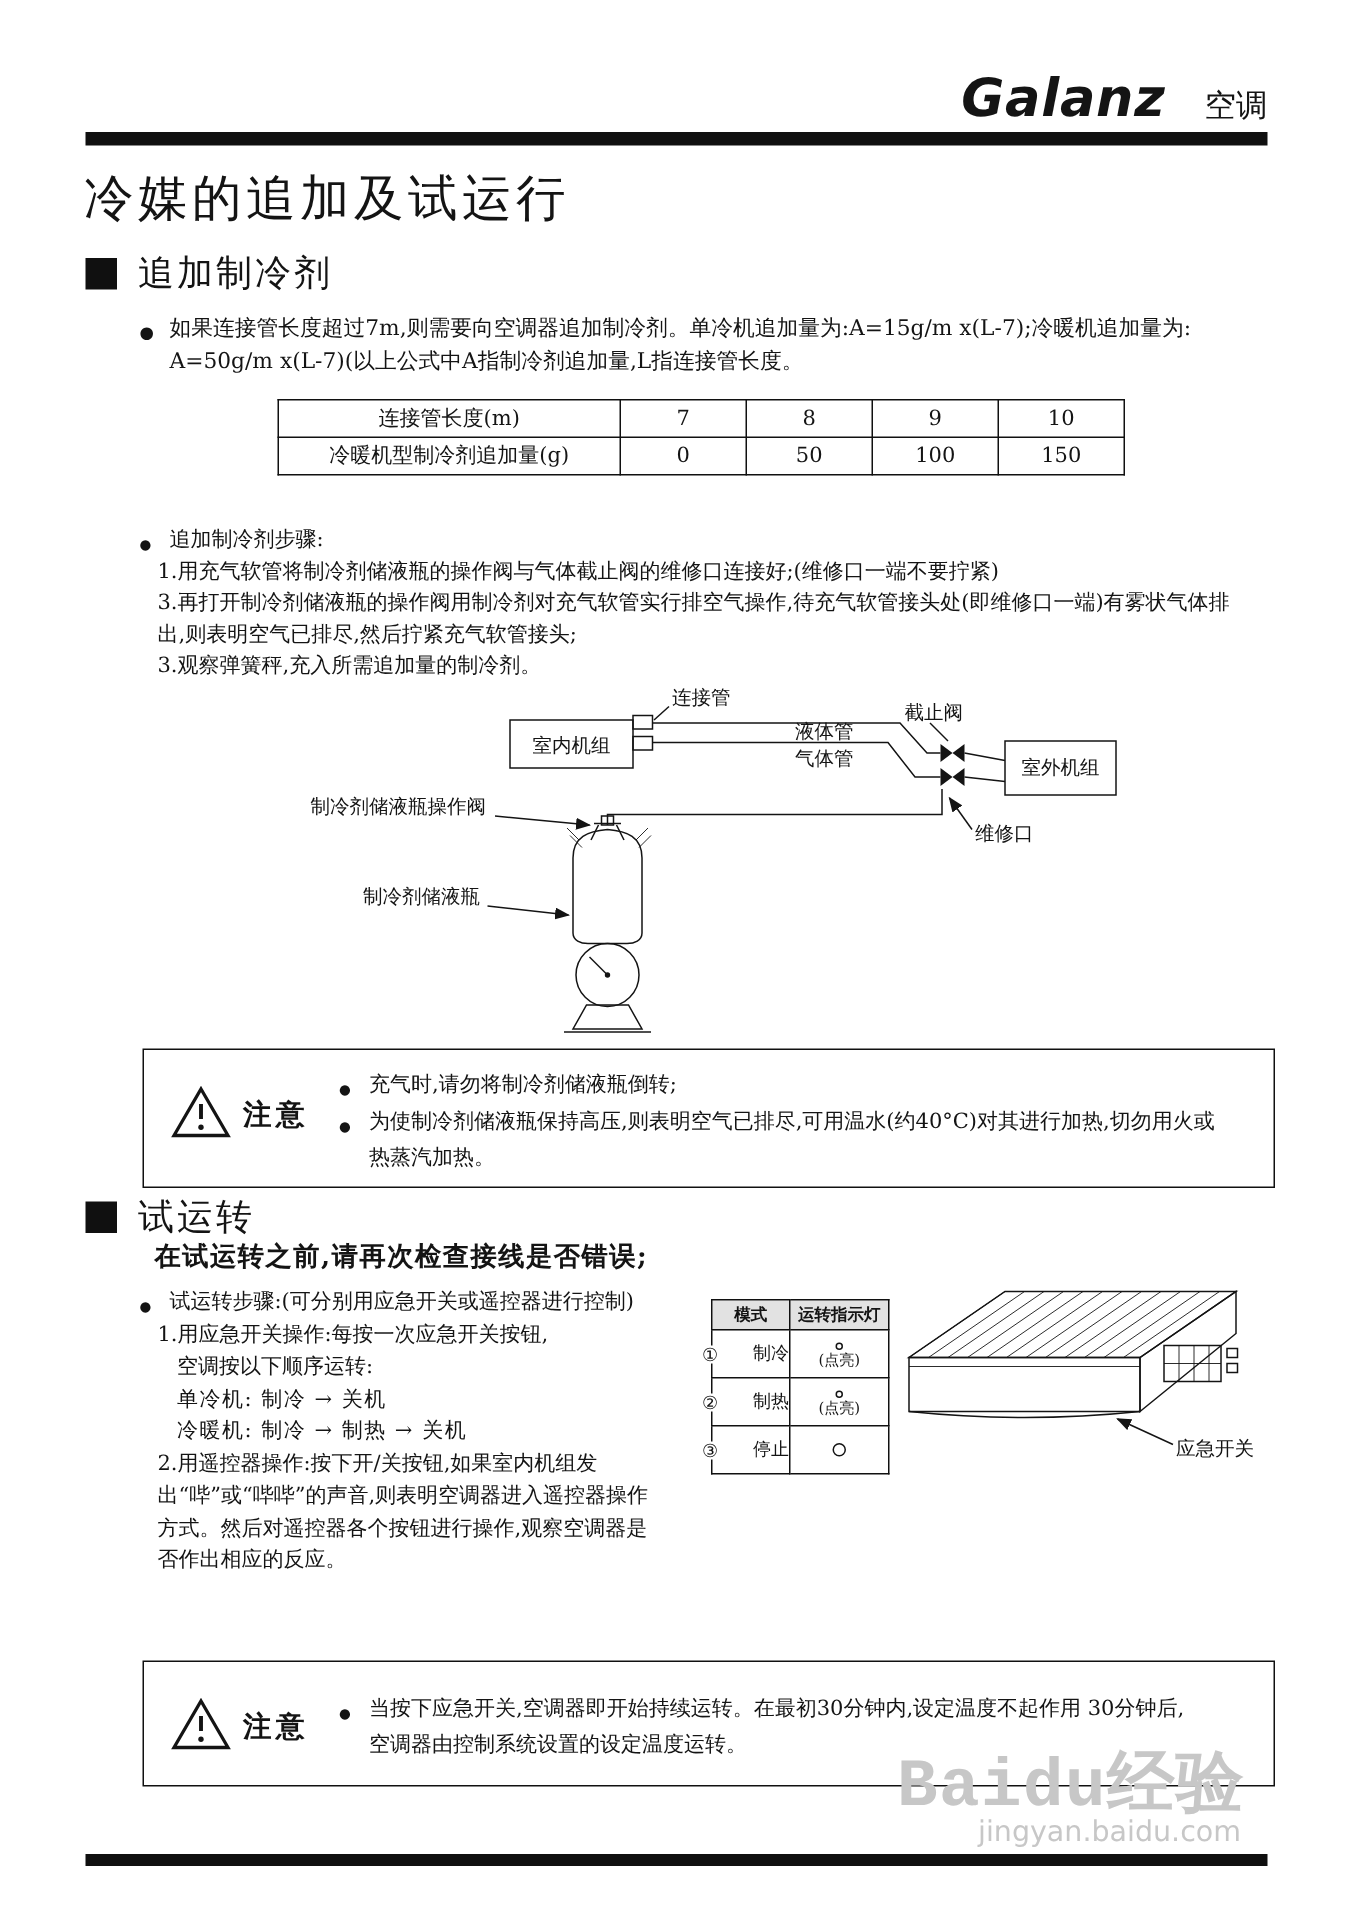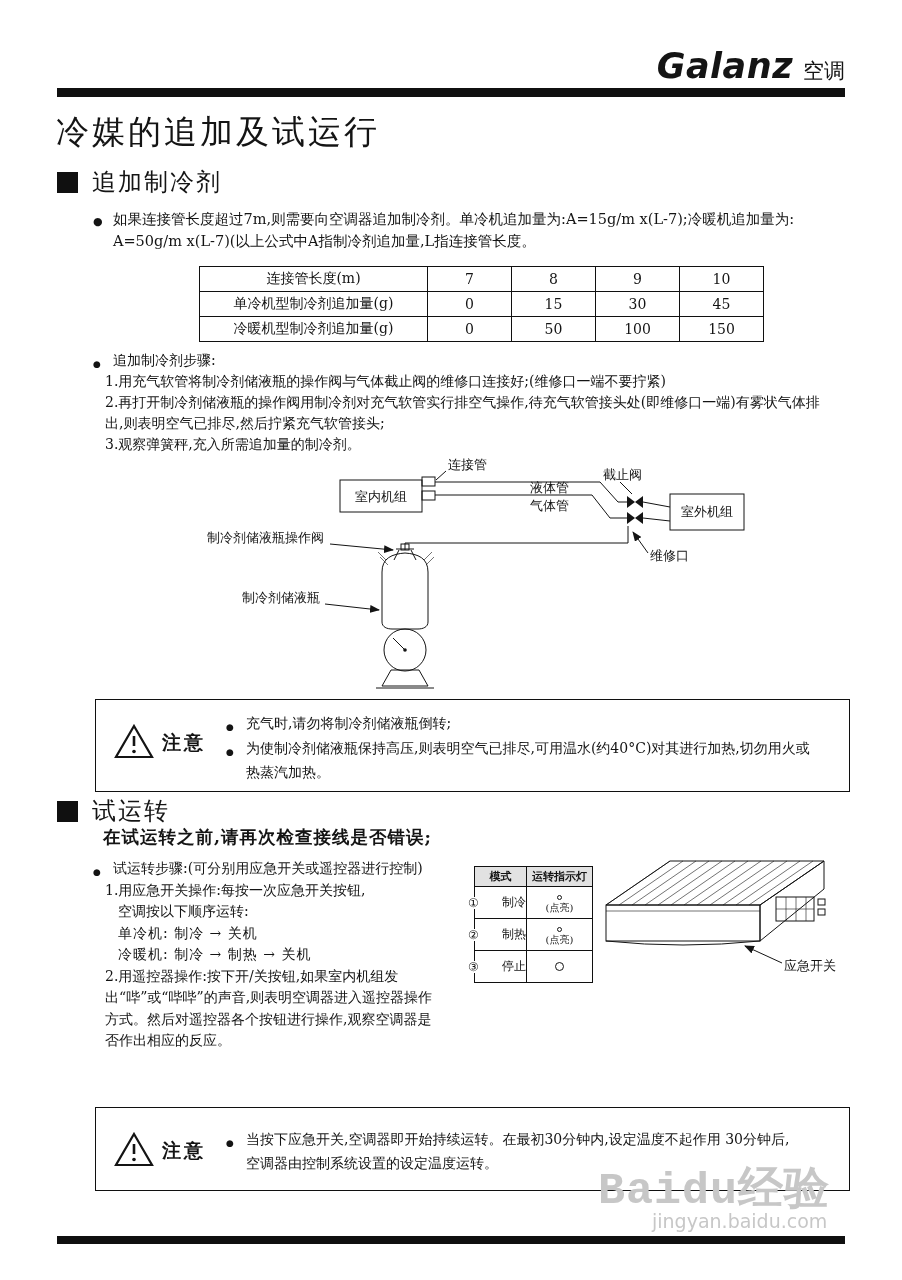--- a/index.html
+++ b/index.html
@@ -5,37 +5,37 @@
   * { margin:0; padding:0; box-sizing:border-box; }
   html,body { background:#9a9a9a; }
   body { font-family:"DejaVu Serif","Liberation Serif",serif; color:#141414; }
   .page { position:relative; width:902px; height:1280px; background:#ffffff; margin:0 auto; overflow:hidden; }
 
   .rule-top    { position:absolute; left:57px;  top:88px;   width:788px; height:9px; background:#101010; }
   .rule-bottom { position:absolute; left:57px;  top:1236px; width:788px; height:8px; background:#101010; }
 
   .logo { position:absolute; top:46px; right:57px; display:flex; align-items:baseline; gap:10px; }
   .logo .brand { font-family:"DejaVu Sans","Liberation Sans",sans-serif; font-weight:800; font-size:35px; letter-spacing:0.5px;font-style:italic; }
-  .logo .tag { font-size:21px; }
+  .logo .tag { font-size:21px;margin-left:16px; }
 
   .page-title { position:absolute; left:56px; top:110px; font-size:33px; font-weight:500; letter-spacing:3px; }
 
   .section-head { position:absolute; display:flex; align-items:center; gap:14px; }
   .section-head .sq { width:21px; height:21px; background:#101010; flex:0 0 auto; }
   .section-head .txt { font-size:24px; letter-spacing:2px; }
   #sec1-head { left:57px; top:166px; }
   #sec2-head { left:57px; top:795px; }
 
   .bullet-block { position:relative; padding-left:20px; }
   .bullet-block::before { content:"●"; position:absolute; left:0; top:3px; font-size:11px; }
   .bullet-sm::before { font-size:9px; top:4px; }
 
   .intro { position:absolute; left:93px; top:208px; width:745px; font-size:14.5px; line-height:22px; }
 
-  .add-table { position:absolute; left:185px; top:266px; border-collapse:collapse; font-size:14px;margin-left:14px; }
+  .add-table { position:absolute; left:185px; top:266px; border-collapse:collapse; font-size:14px; }
   .add-table td { border:1px solid #101010; height:25px; text-align:center; padding:0 6px; }
   .add-table td.c0 { width:228px; }
   .add-table td.cn { width:84px; }
 
   .steps1 { position:absolute; left:93px; top:350px; width:745px; font-size:14px; line-height:21px; }
   .steps1 .step { padding-left:12px; }
 
   .diagram { position:absolute; left:180px; top:452px; }
   .unit    { position:absolute; left:592px; top:845px; }
   svg text { font-size:13px; fill:#141414; font-family:inherit; }
@@ -101,40 +101,33 @@
   <table class="add-table">
     <tbody>
         <tr>
       <td class="c0">连接管长度(m)</td>
       <td class="cn">7</td>
       <td class="cn">8</td>
       <td class="cn">9</td>
       <td class="cn">10</td>
     </tr>
     <tr>
-      <td class="c0">单冷机型制冷剂追加量(g)</td>
-      <td class="cn">0</td>
-      <td class="cn">15</td>
-      <td class="cn">30</td>
-      <td class="cn">45</td>
-    </tr>
-    <tr>
       <td class="c0">冷暖机型制冷剂追加量(g)</td>
       <td class="cn">0</td>
       <td class="cn">50</td>
       <td class="cn">100</td>
       <td class="cn">150</td>
     </tr>
   </tbody>
     </table>
 
   <div class="steps1">
     <div class="bullet-block bullet-sm">追加制冷剂步骤:</div>
     <div class="step">1.用充气软管将制冷剂储液瓶的操作阀与气体截止阀的维修口连接好;(维修口一端不要拧紧)</div>
-    <div class="step">2.再打开制冷剂储液瓶的操作阀用制冷剂对充气软管实行排空气操作,待充气软管接头处(即维修口一端)有雾状气体排出,则表明空气已排尽,然后拧紧充气软管接头;</div>
+    <div class="step">3.再打开制冷剂储液瓶的操作阀用制冷剂对充气软管实行排空气操作,待充气软管接头处(即维修口一端)有雾状气体排出,则表明空气已排尽,然后拧紧充气软管接头;</div>
     <div class="step">3.观察弹簧秤,充入所需追加量的制冷剂。</div>
   </div>
 
   <svg class="diagram" width="595" height="245" viewBox="0 0 595 245">
     <defs>
       <marker id="ah1" markerWidth="10" markerHeight="8" refX="9" refY="4" orient="auto">
         <polygon points="0,0 10,4 0,8" fill="#141414"></polygon>
       </marker>
     </defs>
 

